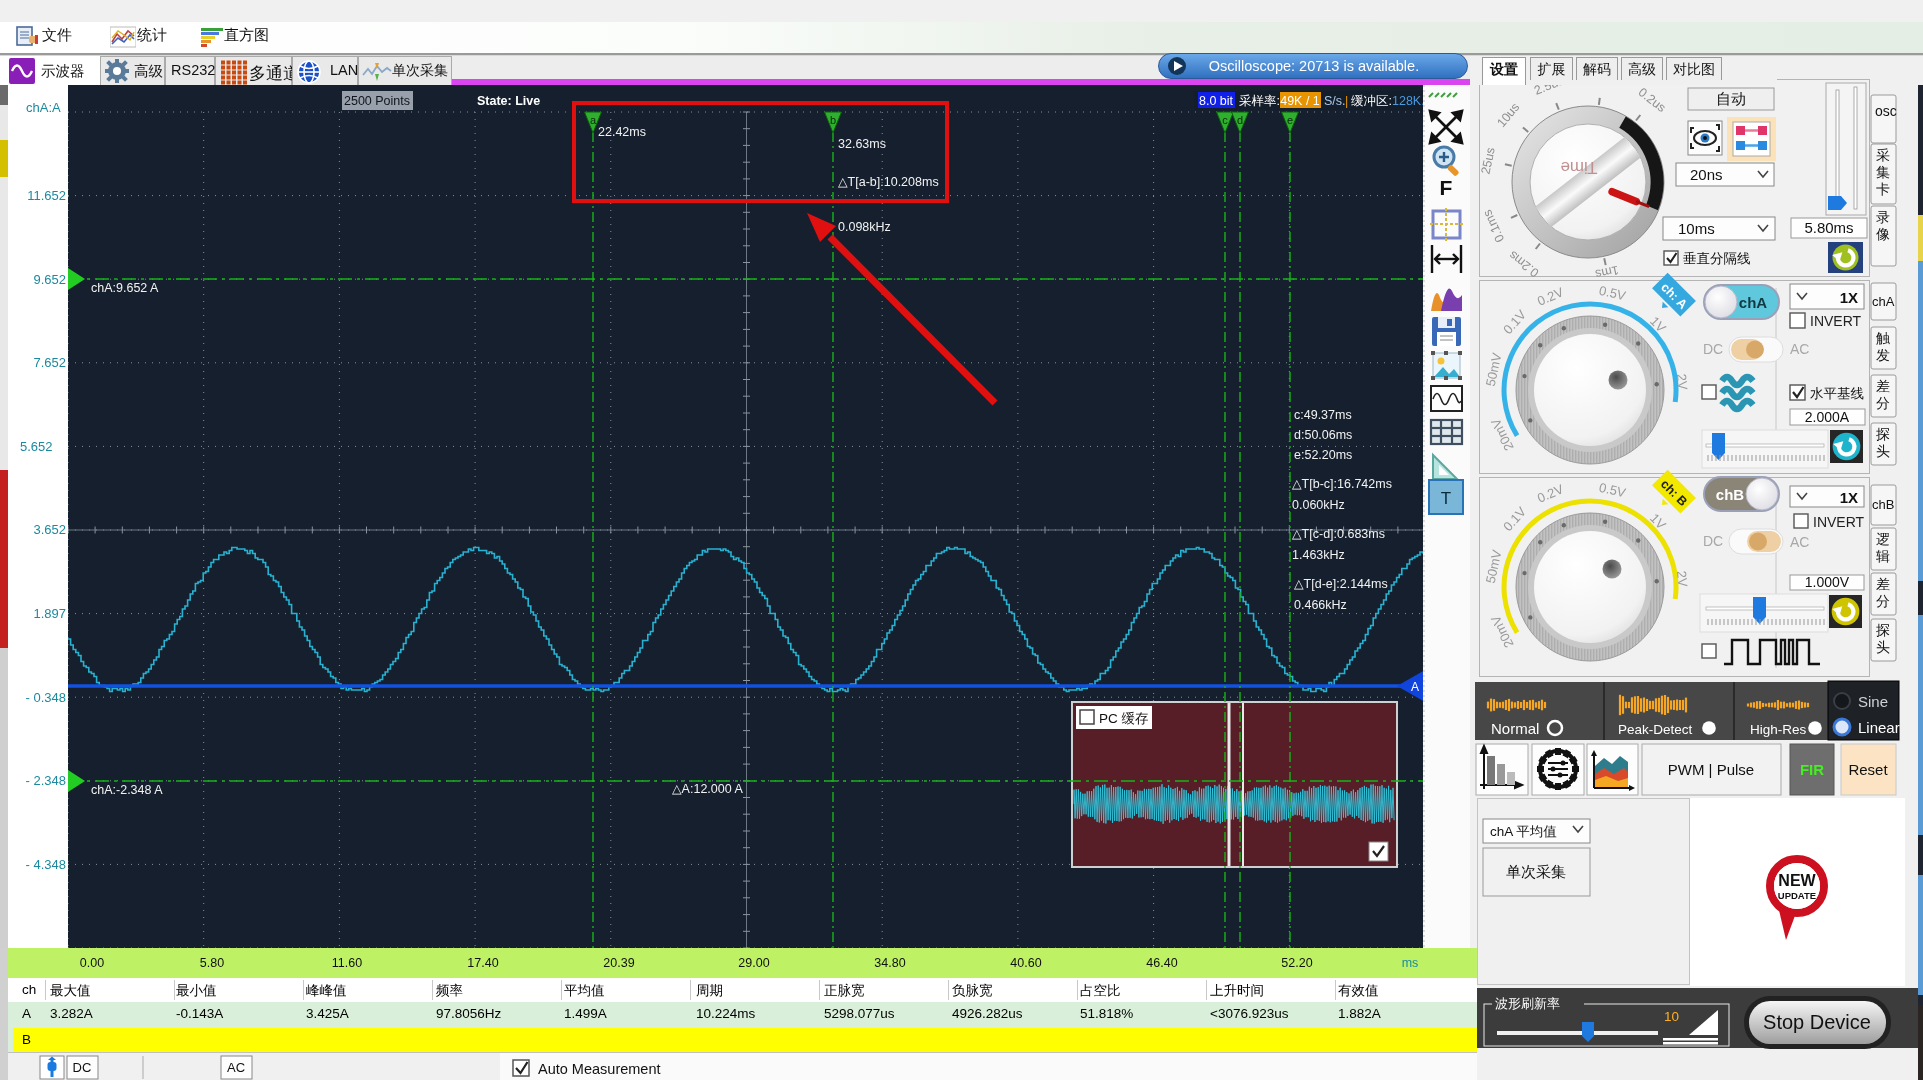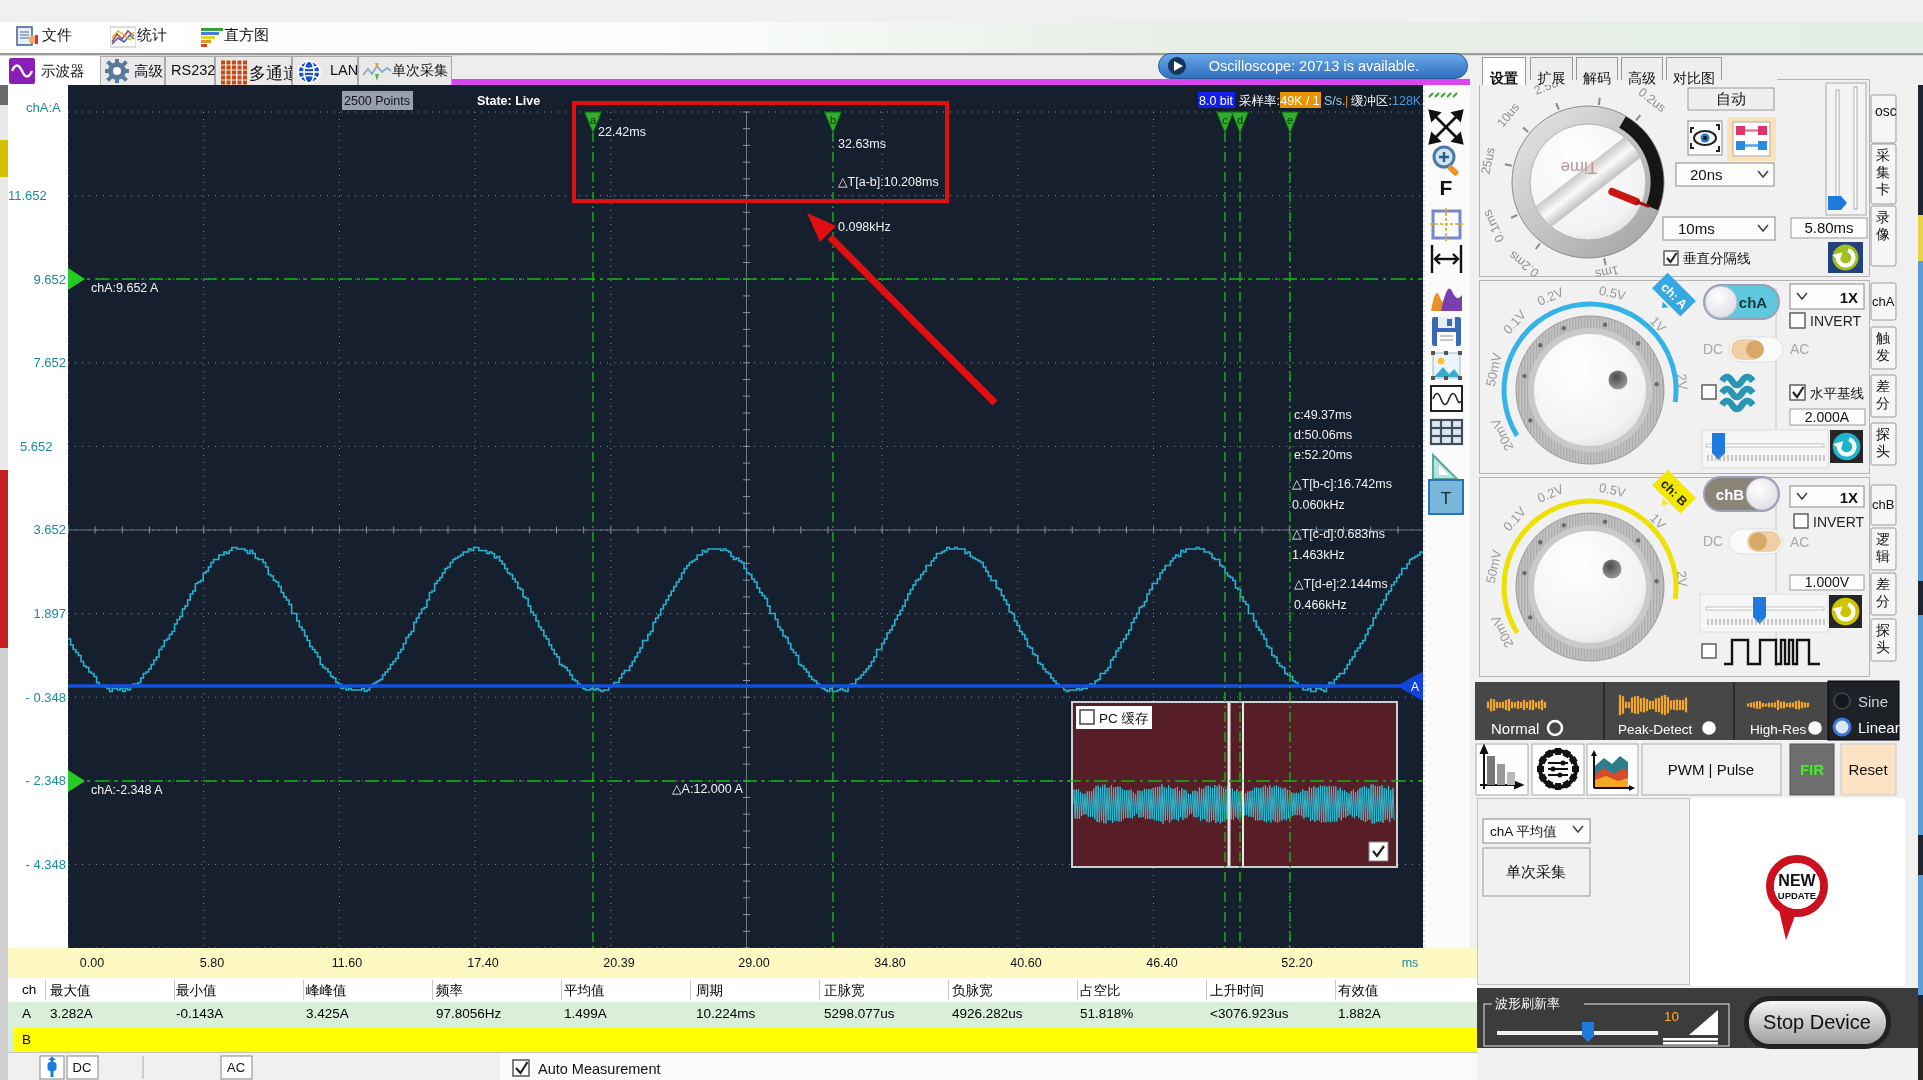--- a/index.html
+++ b/index.html
@@ -9,25 +9,25 @@
 .titlebar { left:0; top:0; width:1923px; height:22px; background:#fff; }
 .menubar { left:0; top:22px; width:1923px; height:31px;
   background:linear-gradient(to right,#ffffff 0%,#fbfdfb 35%,#e7efe6 60%,#e5eee4 100%); }
 .sep { left:0; top:53px; width:1923px; height:3px; background:#9a9a9a; border-bottom:1px solid #d8d8d8; }
 .toolbar { left:0; top:56px; width:1477px; height:29px; background:#ededed; border-bottom:6px solid #d946ef; }
 .ttl { position:absolute; left:33px; top:3px; font-size:15px; color:#5f6f7f; letter-spacing:0.5px; }
 .mi { position:absolute; top:4px; font-size:15px; color:#111; }
 .tab { position:absolute; top:0; height:29px; border:1px solid #aaa; border-bottom:none;
   background:#e9e9e9; font-size:14px; color:#111; text-align:center; }
 .rtab { position:absolute; top:1px; height:23px; border:1px solid #999; border-bottom:none;
-  background:#eee; font-size:14px; color:#111; text-align:center; padding-top:12px; }
+  background:#eee; font-size:14px; color:#111; text-align:center; padding-top:3px; }
 .tabact { background:#fff; border:none; }
 .gutter { left:8px; top:85px; width:60px; height:863px; background:#fff; }
 .cyl { position:absolute; font-size:13px; color:#1b8a9e; white-space:nowrap; }
-.btmarea { left:8px; top:948px; width:1469px; height:132px; background:#fef9c3; }
+.btmarea { left:8px; top:948px; width:1469px; height:132px; background:#bef264; }
 .xl { position:absolute; top:8px; transform:translateX(-50%); font-size:12.5px; color:#111; }
 .hrow { position:absolute; left:0; width:1469px; }
 .hrow span { position:absolute; top:4px; font-size:13.5px; white-space:nowrap; }
 .bbar { position:absolute; left:0; top:104px; width:1469px; height:28px; background:#f0f0f0; border-top:1px solid #c0c0c0; }
 svg { font-family:"Liberation Sans",sans-serif; }
 svg text { font-family:"Liberation Sans",sans-serif; }
 #plot { position:absolute; left:68px; top:85px; }
 .gd { stroke:#9aa3ad; stroke-width:1; stroke-dasharray:1 6; opacity:0.85; }
 .gc { stroke:#6d7885; stroke-width:1; }
 .tk line { stroke:#8a939e; stroke-width:1; }
@@ -156,21 +156,21 @@
    <div style="position:absolute;left:0;width:310px;text-align:center;top:4px;font-size:14.5px;color:#fff">Oscilloscope: 20713 is available.</div>
  </div>
  <div class="abs" style="left:0;top:85px;width:8px;height:863px;background:#e8e8e8">
   <div class="abs" style="left:0;top:0;width:8px;height:20px;background:#6a6a6a"></div>
   <div class="abs" style="left:0;top:55px;width:8px;height:37px;background:#d4c000"></div>
   <div class="abs" style="left:0;top:385px;width:8px;height:178px;background:#c42020"></div>
   <div class="abs" style="left:0;top:563px;width:8px;height:300px;background:#cfcfcf"></div>
  </div>
  <div class="abs gutter"></div>
  <div class="cyl" style="left:26px;top:100px">chA:A</div>
-    <div class="cyl" style="left:8px;width:58px;text-align:left;top:188px">11.652</div>
+    <div class="cyl" style="left:8px;width:58px;text-align:right;top:188px">11.652</div>
     <div class="cyl" style="left:8px;width:58px;text-align:right;top:272px">9.652</div>
     <div class="cyl" style="left:8px;width:58px;text-align:right;top:355px">7.652</div>
     <div class="cyl" style="left:20px;width:58px;text-align:left;top:439px">5.652</div>
     <div class="cyl" style="left:8px;width:58px;text-align:right;top:522px">3.652</div>
     <div class="cyl" style="left:8px;width:58px;text-align:right;top:606px">1.897</div>
     <div class="cyl" style="left:8px;width:58px;text-align:right;top:690px">- 0.348</div>
     <div class="cyl" style="left:8px;width:58px;text-align:right;top:773px">- 2.348</div>
     <div class="cyl" style="left:8px;width:58px;text-align:right;top:857px">- 4.348</div>
  <svg id="plot" width="1357" height="863" viewBox="0 0 1357 863">
 <rect width="1357" height="863" fill="#151f2d"></rect>

